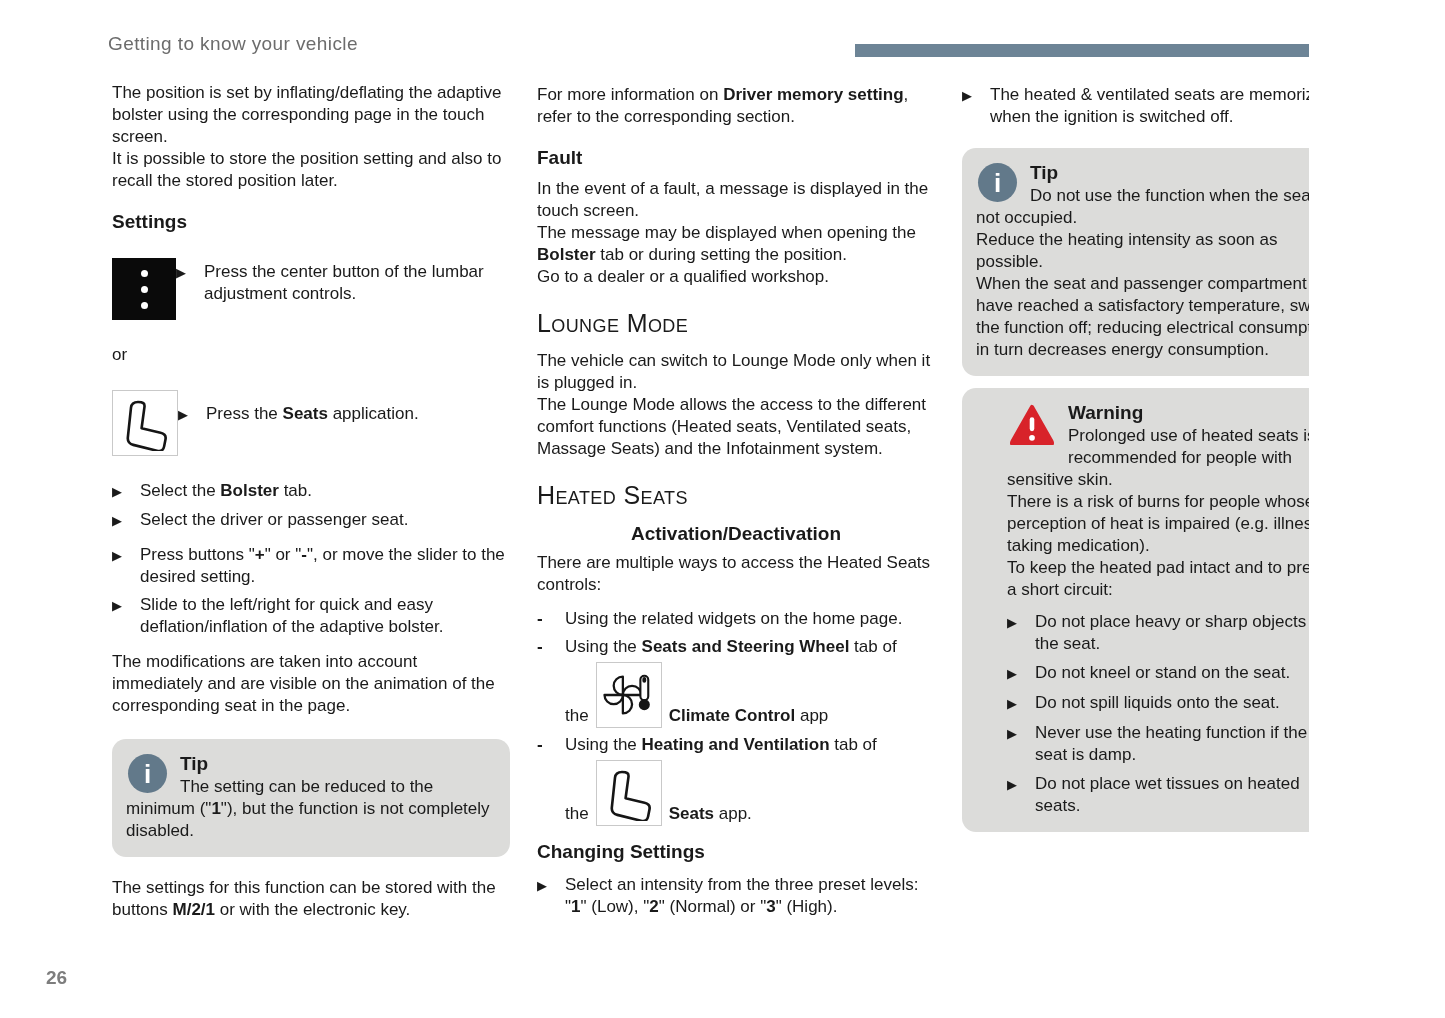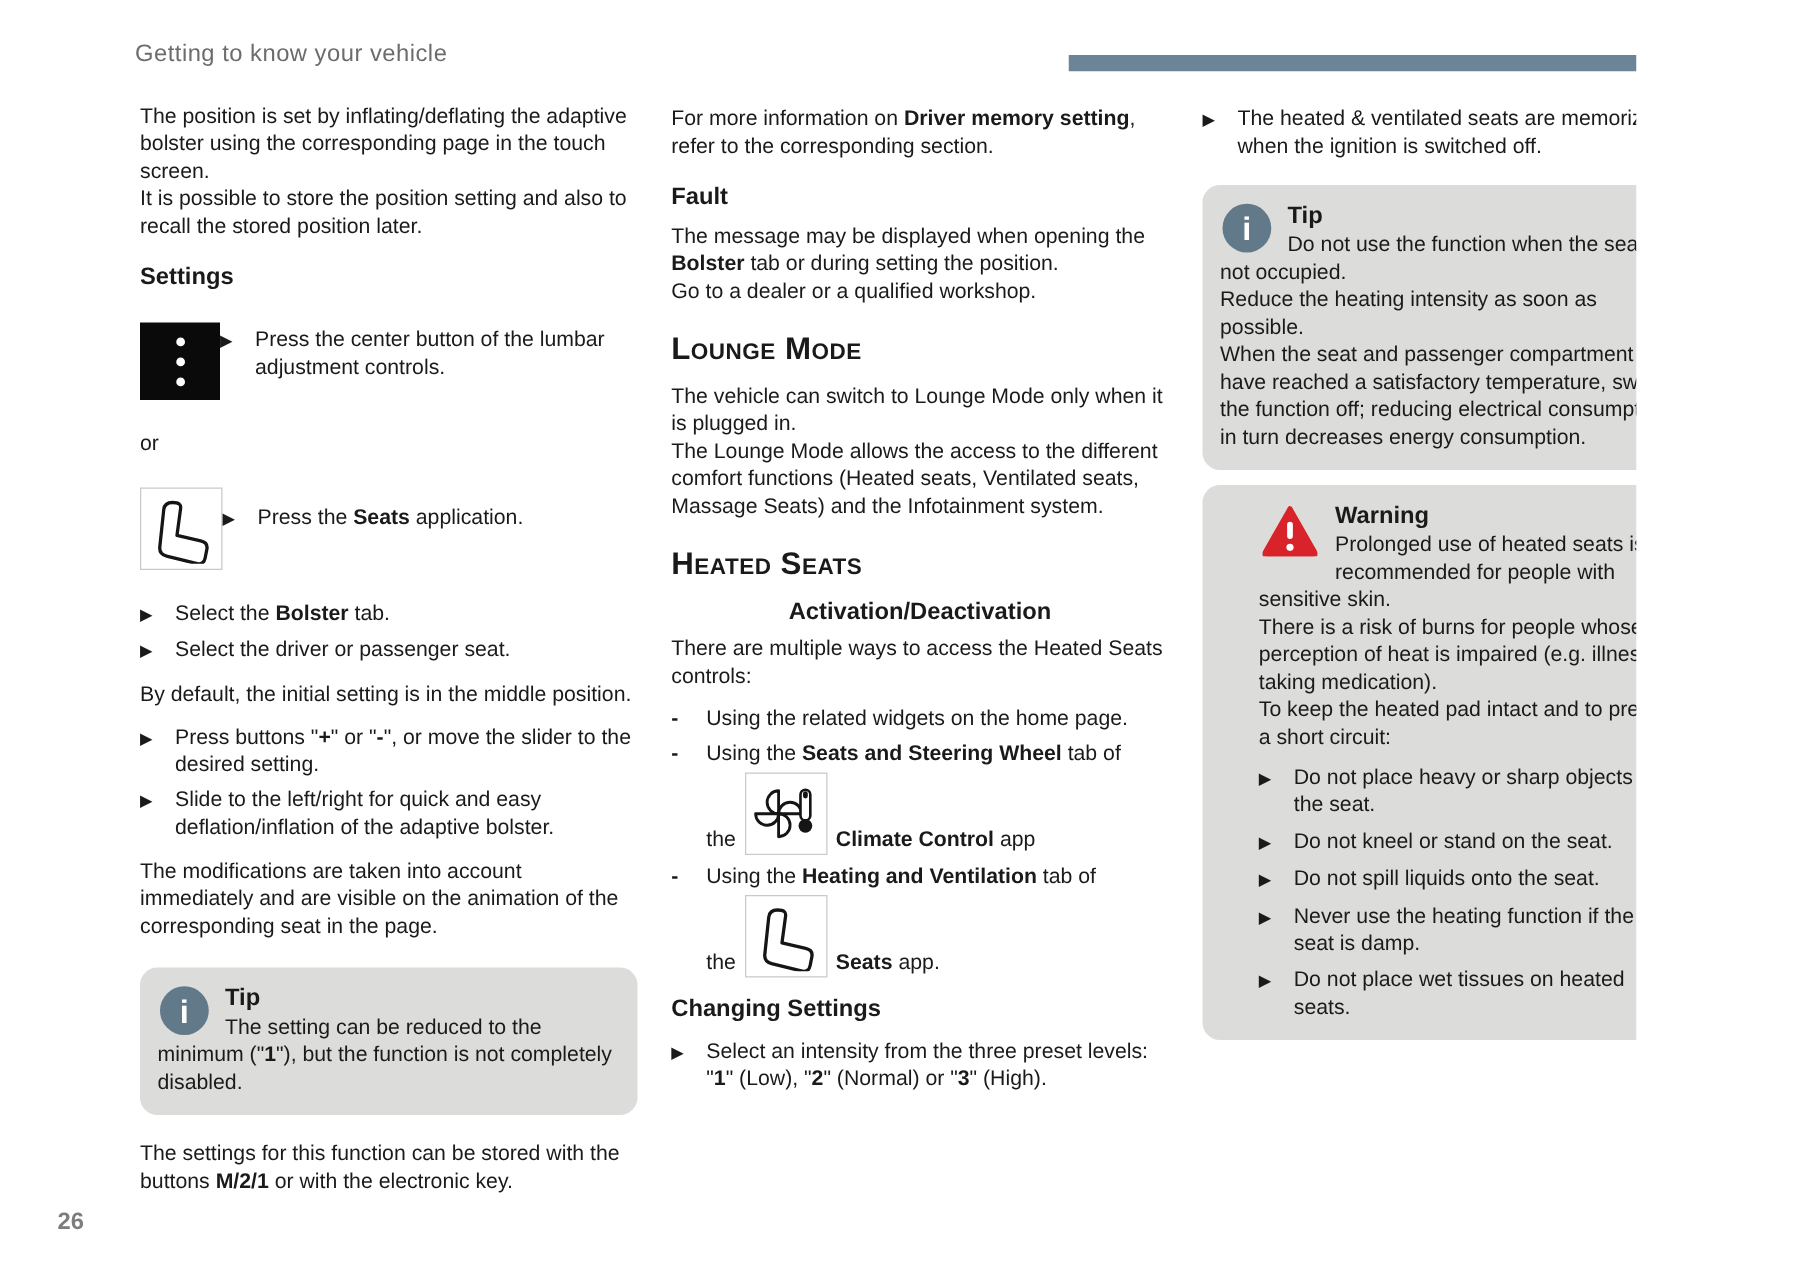--- a/index.html
+++ b/index.html
@@ -6,21 +6,21 @@
   .page{position:relative;width:1309px;height:1018px;background:#ffffff;overflow:hidden;
         font-family:"Liberation Sans",sans-serif;color:#1a1a1a;}
   .runhead{position:absolute;left:108px;top:33px;font-size:19px;color:#6c6c6c;letter-spacing:.4px;}
   .headbar{position:absolute;left:855px;top:44px;width:590px;height:13px;background:#6d8496;}
   .pagenum{position:absolute;left:46px;top:967px;font-size:19px;font-weight:bold;color:#7d7d7d;}
   .col{position:absolute;top:82px;width:398px;font-size:17px;line-height:22px;}
   .col1{left:112px;} .col2{left:537px;top:84px;} .col3{left:962px;top:84px;}
   .para{margin:0;}
   .blk{margin-top:13px;}
   .h3{font-size:19px;font-weight:bold;margin:18px 0 12px 0;line-height:24px;}
-  .h2{font-size:25px;font-weight:bold;font-variant:small-caps;letter-spacing:.4px;
+  .h2{font-size:25px;font-weight:normal;font-variant:small-caps;letter-spacing:.4px;
       margin:20px 0 12px 0;line-height:30px;}
   .bullet{display:flex;margin-top:6px;}
   .bullet .mk{flex:0 0 28px;font-size:13px;line-height:22px;padding-top:1px;}
   .bullet.dash .mk{font-size:17px;font-weight:bold;padding-top:0;}
   .btxt{flex:1;}
   .iconrow{display:flex;margin-top:24px;}
   .iconrow .rowtxt{padding-top:3px;flex:1;}
   .tile{width:64px;height:62px;flex:0 0 64px;display:flex;align-items:center;justify-content:center;}
   .tile.black{background:#0a0a0a;flex-direction:column;gap:9px;}
   .tile.black .dot{width:7px;height:7px;border-radius:50%;background:#ffffff;}
@@ -85,21 +85,20 @@
     <div class="gap24"></div>
     <div class="bullet">
       <span class="mk">▶</span>
       <span class="btxt">Select the <b>Bolster</b> tab.</span>
     </div>
     <div class="bullet">
       <span class="mk">▶</span>
       <span class="btxt">Select the driver or passenger seat.</span>
     </div>
 
-    <div class="para blk">By default, the initial setting is in the middle position.</div>
 
     <div class="bullet gap12">
       <span class="mk">▶</span>
       <span class="btxt">Press buttons "<b>+</b>" or "<b>-</b>", or move the slider to the desired setting.</span>
     </div>
     <div class="bullet">
       <span class="mk">▶</span>
       <span class="btxt">Slide to the left/right for quick and easy deflation/inflation of the adaptive bolster.</span>
     </div>
 
@@ -113,20 +112,21 @@
       <div class="para">The setting can be reduced to the minimum ("<b>1</b>"), but the function is not completely disabled.</div>
     </div>
 
     <div class="para gap20">The settings for this function can be stored with the buttons <b>M/2/1</b> or with the electronic key.</div>
   </div>
 
   <div class="col col2">
     <div class="para">For more information on <b>Driver memory setting</b>, refer to the corresponding section.</div>
 
     <div class="h3" style="margin-bottom:8px;">Fault</div>
+    <div class="para">In the event of a fault, a message is displayed in the touch screen.</div>
     <div class="para">The message may be displayed when opening the <b>Bolster</b> tab or during setting the position.</div>
     <div class="para">Go to a dealer or a qualified workshop.</div>
 
     <div class="h2">Lounge Mode</div>
     <div class="para">The vehicle can switch to Lounge Mode only when it is plugged in.</div>
     <div class="para">The Lounge Mode allows the access to the different comfort functions (Heated seats, Ventilated seats, Massage Seats) and the Infotainment system.</div>
 
     <div class="h2">Heated Seats</div>
     <div class="h3" style="margin:12px 0 6px 0;text-align:center;">Activation/Deactivation</div>
     <div class="para">There are multiple ways to access the Heated Seats controls:</div>

